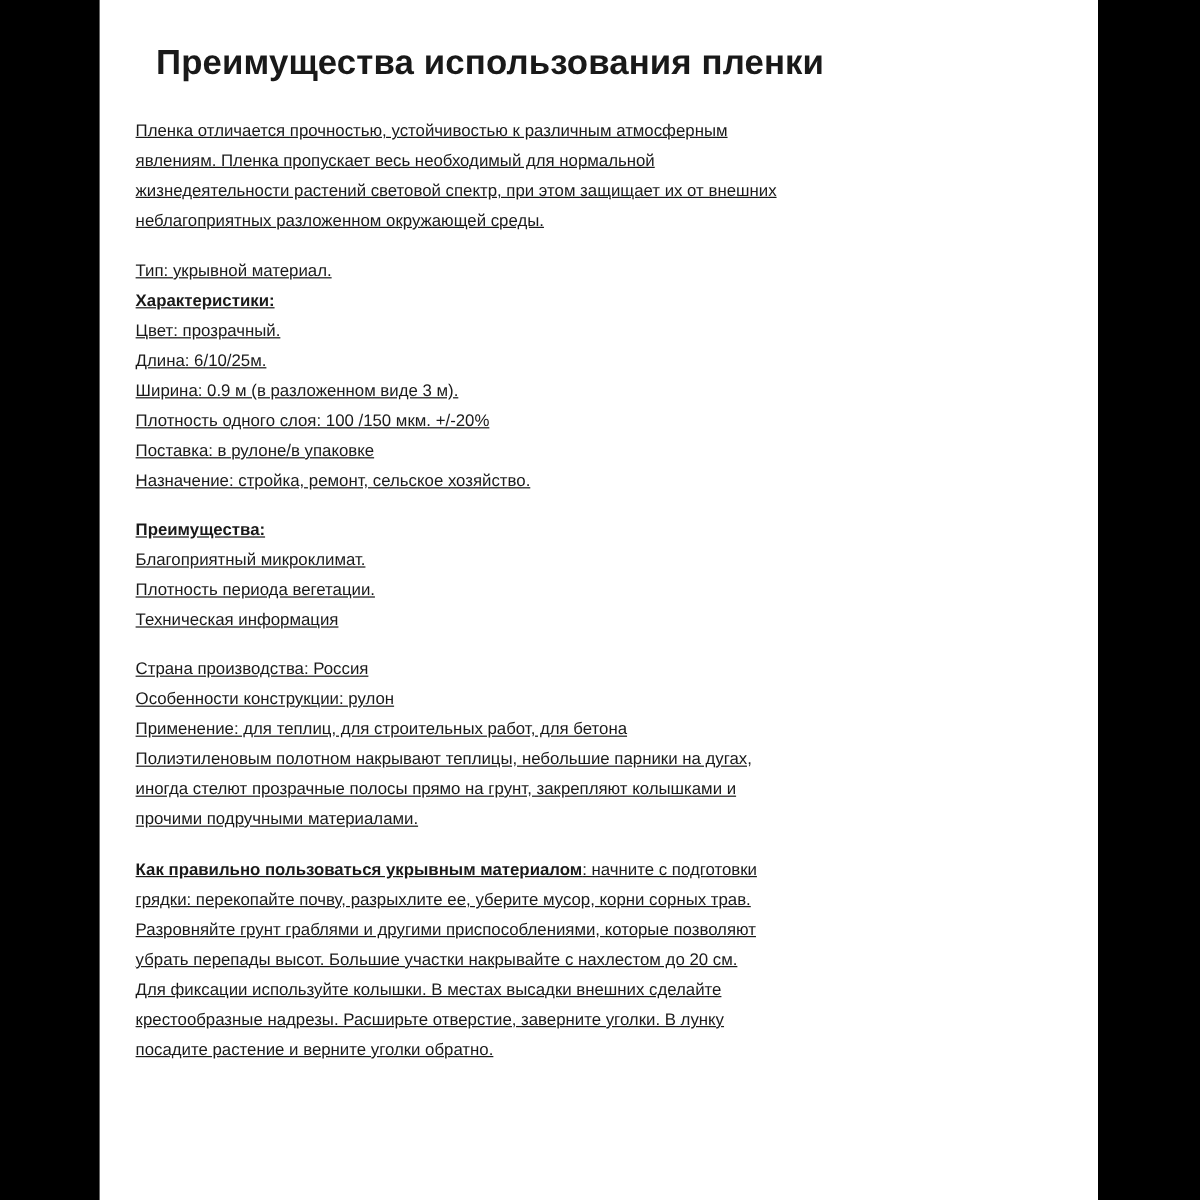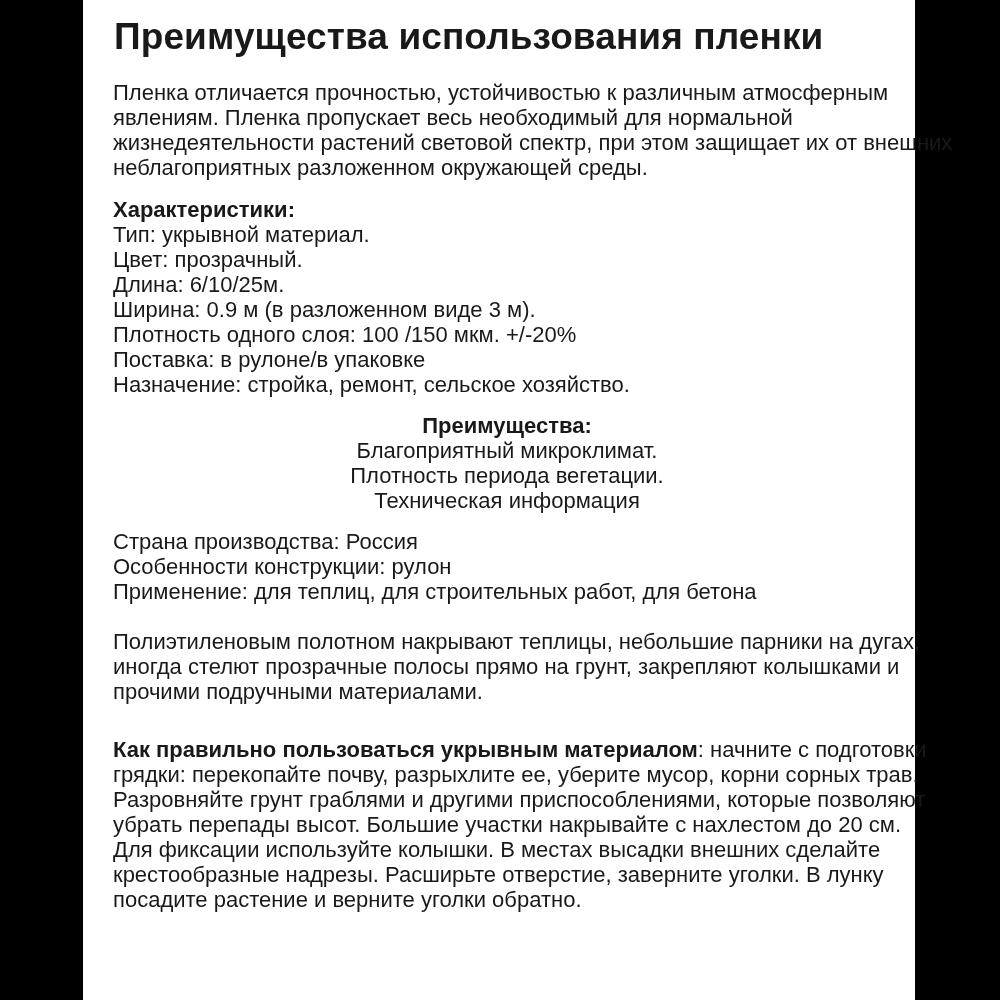--- a/index.html
+++ b/index.html
@@ -29,40 +29,41 @@
     left: 83px;
     top: 0;
     width: 832px;
     height: 1000px;
     background: #ffffff;
     box-sizing: border-box;
     padding: 20px 14px 0 30px;
     color: #191919;
   }
   .title {
-    margin: 1px;
-    font-size: 37px;
+    margin: 17px;
+    font-size: 29px;
     line-height: 32px;
     font-weight: bold;
     letter-spacing: 0.1px;
     white-space: nowrap;
   }
   .block { margin: 0; }
   .line {
-    font-size: 22px;
+    font-size: 14px;
     line-height: 25px;
     white-space: nowrap;
+    text-decoration: underline;
   }
   .heading { font-weight: bold; }
   .intro-paragraph          { margin-top: 27px; }
   .characteristics-block    { margin-top: 17px; }
-  .advantages-block         { margin-top: 16px; text-align: center; }
+  .advantages-block         { margin-top: 16px; }
   .details-block            { margin-top: 16px; }
-  .usage-paragraph          { margin-top: 25px; }
-  .howto-paragraph          { margin-top: 33px; }
+  .usage-paragraph          { }
+  .howto-paragraph          { margin-top: 17px; }
 </style>
 </head>
 <body>
 
 <div class="stage">
 
   <div class="bar bar-left"></div>
   <div class="bar bar-right"></div>
 
   <main class="sheet">
@@ -70,22 +71,22 @@
     <h1 class="title">Преимущества использования пленки</h1>
 
     <div class="block intro-paragraph">
       <div class="line">Пленка отличается прочностью, устойчивостью к различным атмосферным</div>
       <div class="line">явлениям. Пленка пропускает весь необходимый для нормальной</div>
       <div class="line">жизнедеятельности растений световой спектр, при этом защищает их от внешних</div>
       <div class="line">неблагоприятных разложенном окружающей среды.</div>
     </div>
 
     <div class="block characteristics-block">
+      <div class="line">Тип: укрывной материал.</div>
       <div class="line heading">Характеристики:</div>
-      <div class="line">Тип: укрывной материал.</div>
       <div class="line">Цвет: прозрачный.</div>
       <div class="line">Длина: 6/10/25м.</div>
       <div class="line">Ширина: 0.9 м (в разложенном виде 3 м).</div>
       <div class="line">Плотность одного слоя: 100 /150 мкм. +/-20%</div>
       <div class="line">Поставка: в рулоне/в упаковке</div>
       <div class="line">Назначение: стройка, ремонт, сельское хозяйство.</div>
     </div>
 
     <div class="block advantages-block">
       <div class="line heading">Преимущества:</div>

